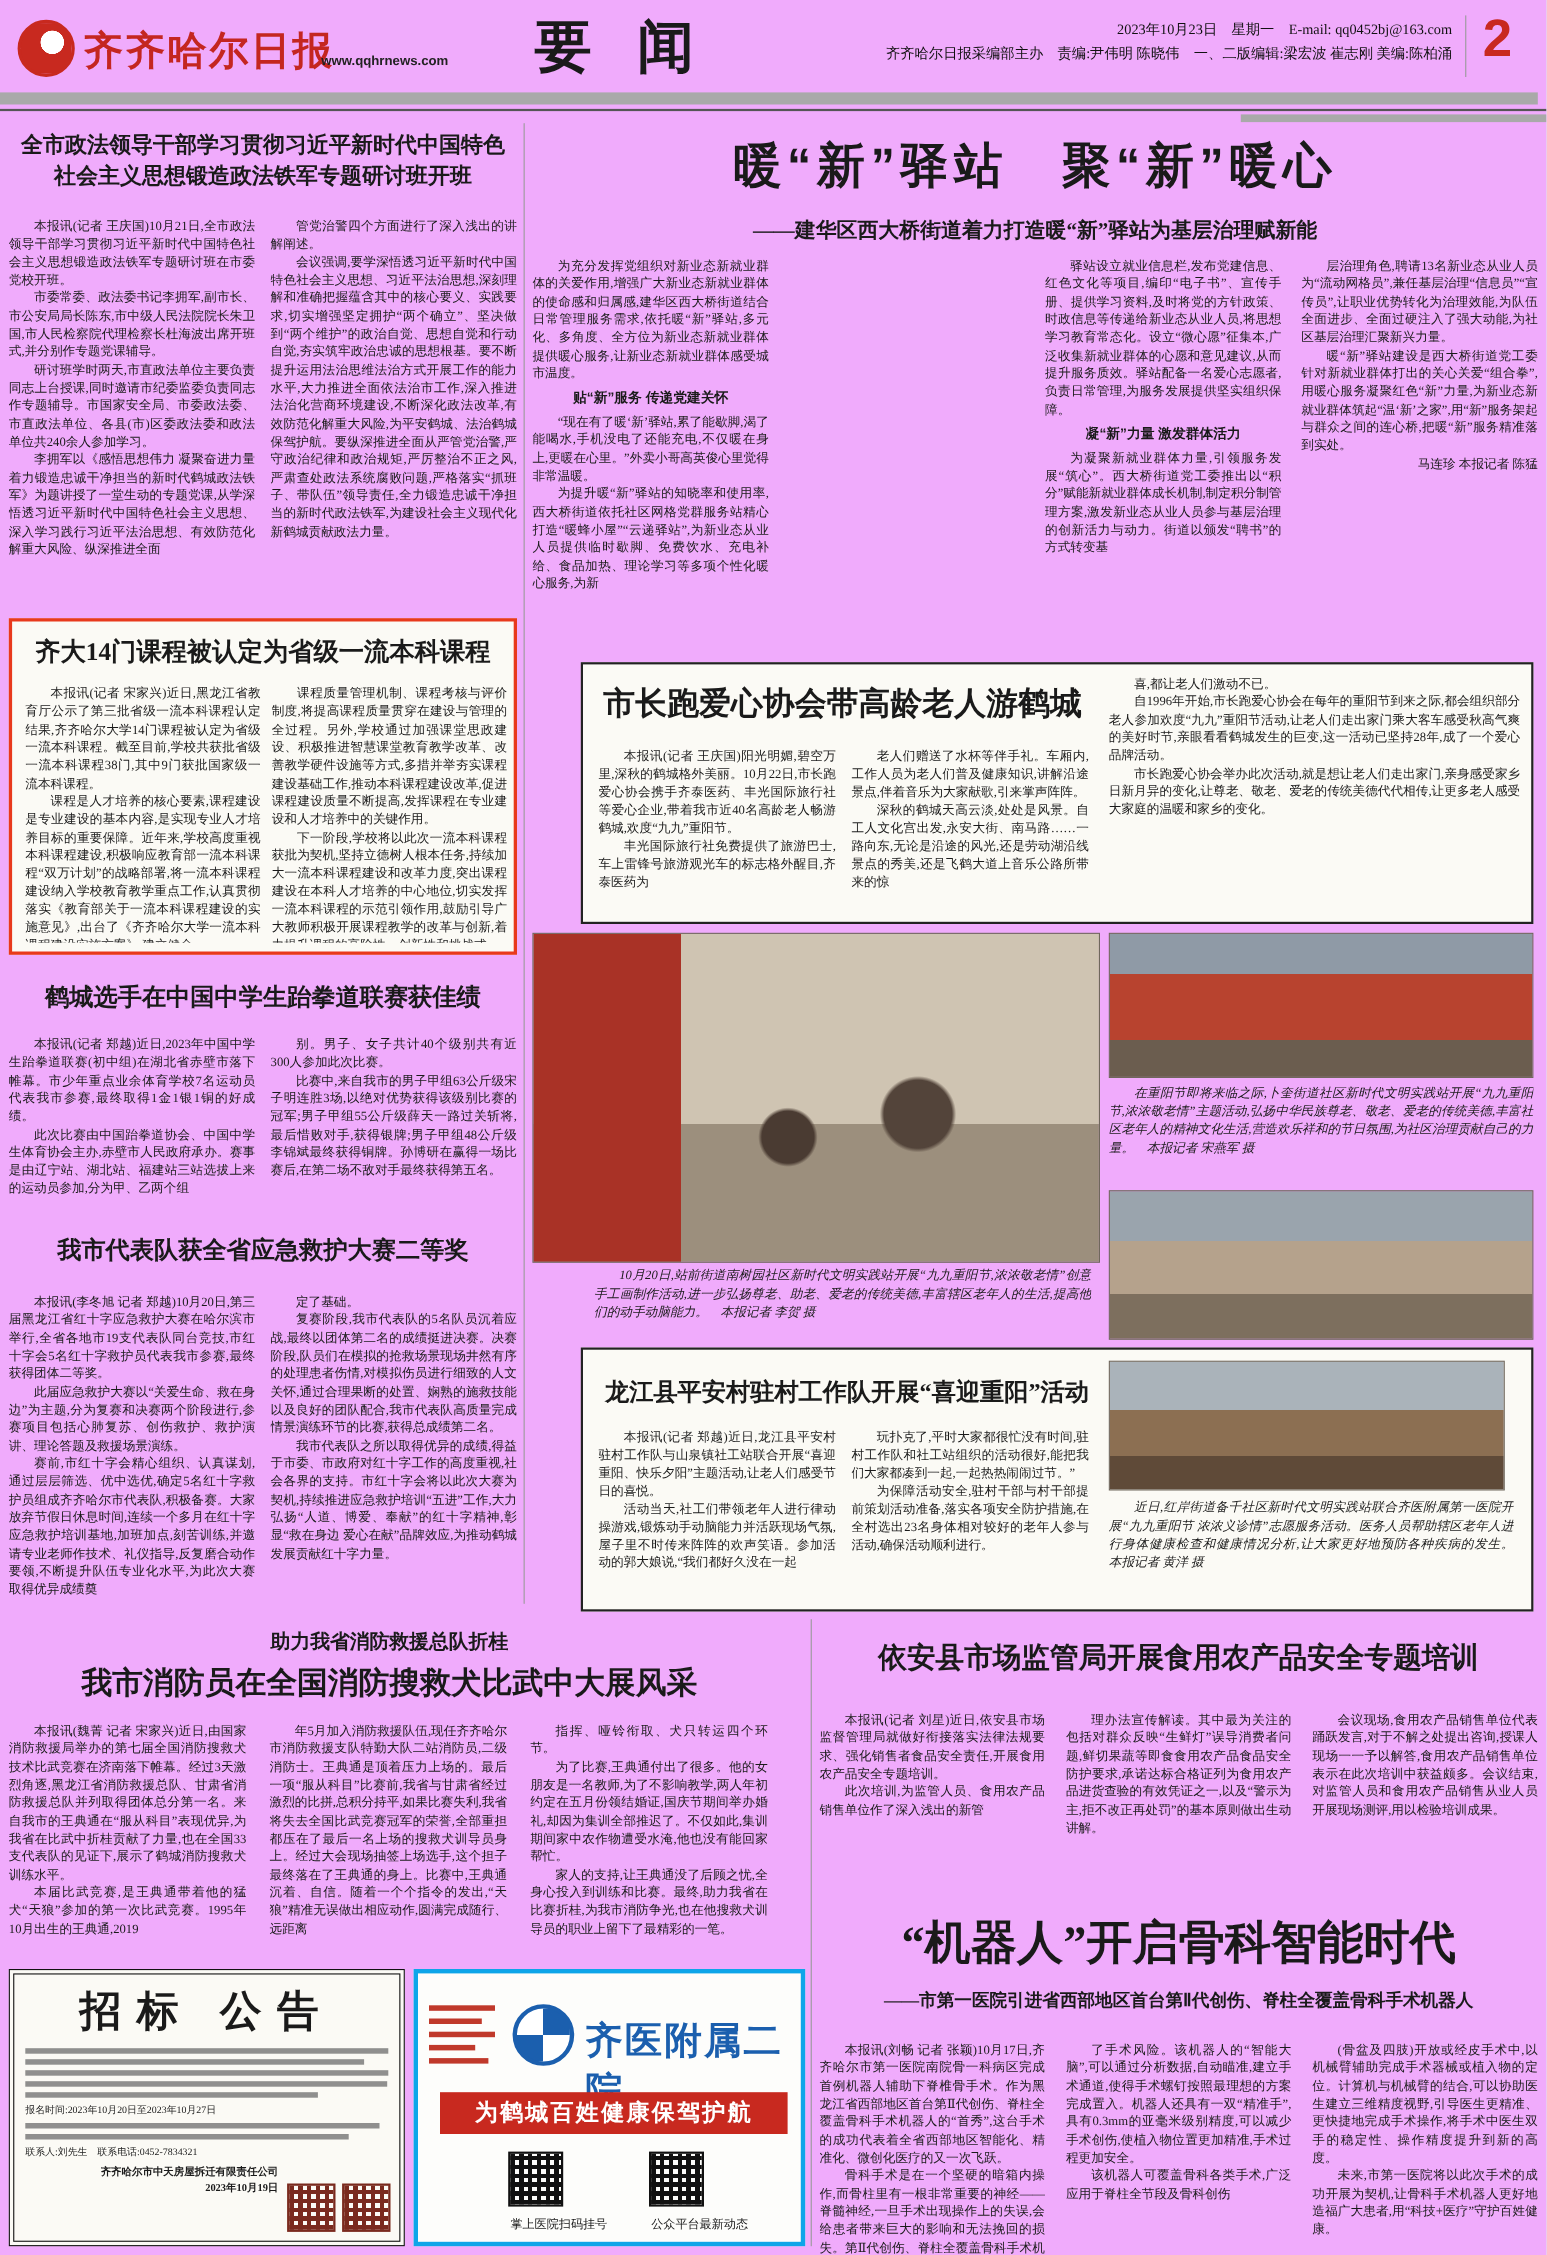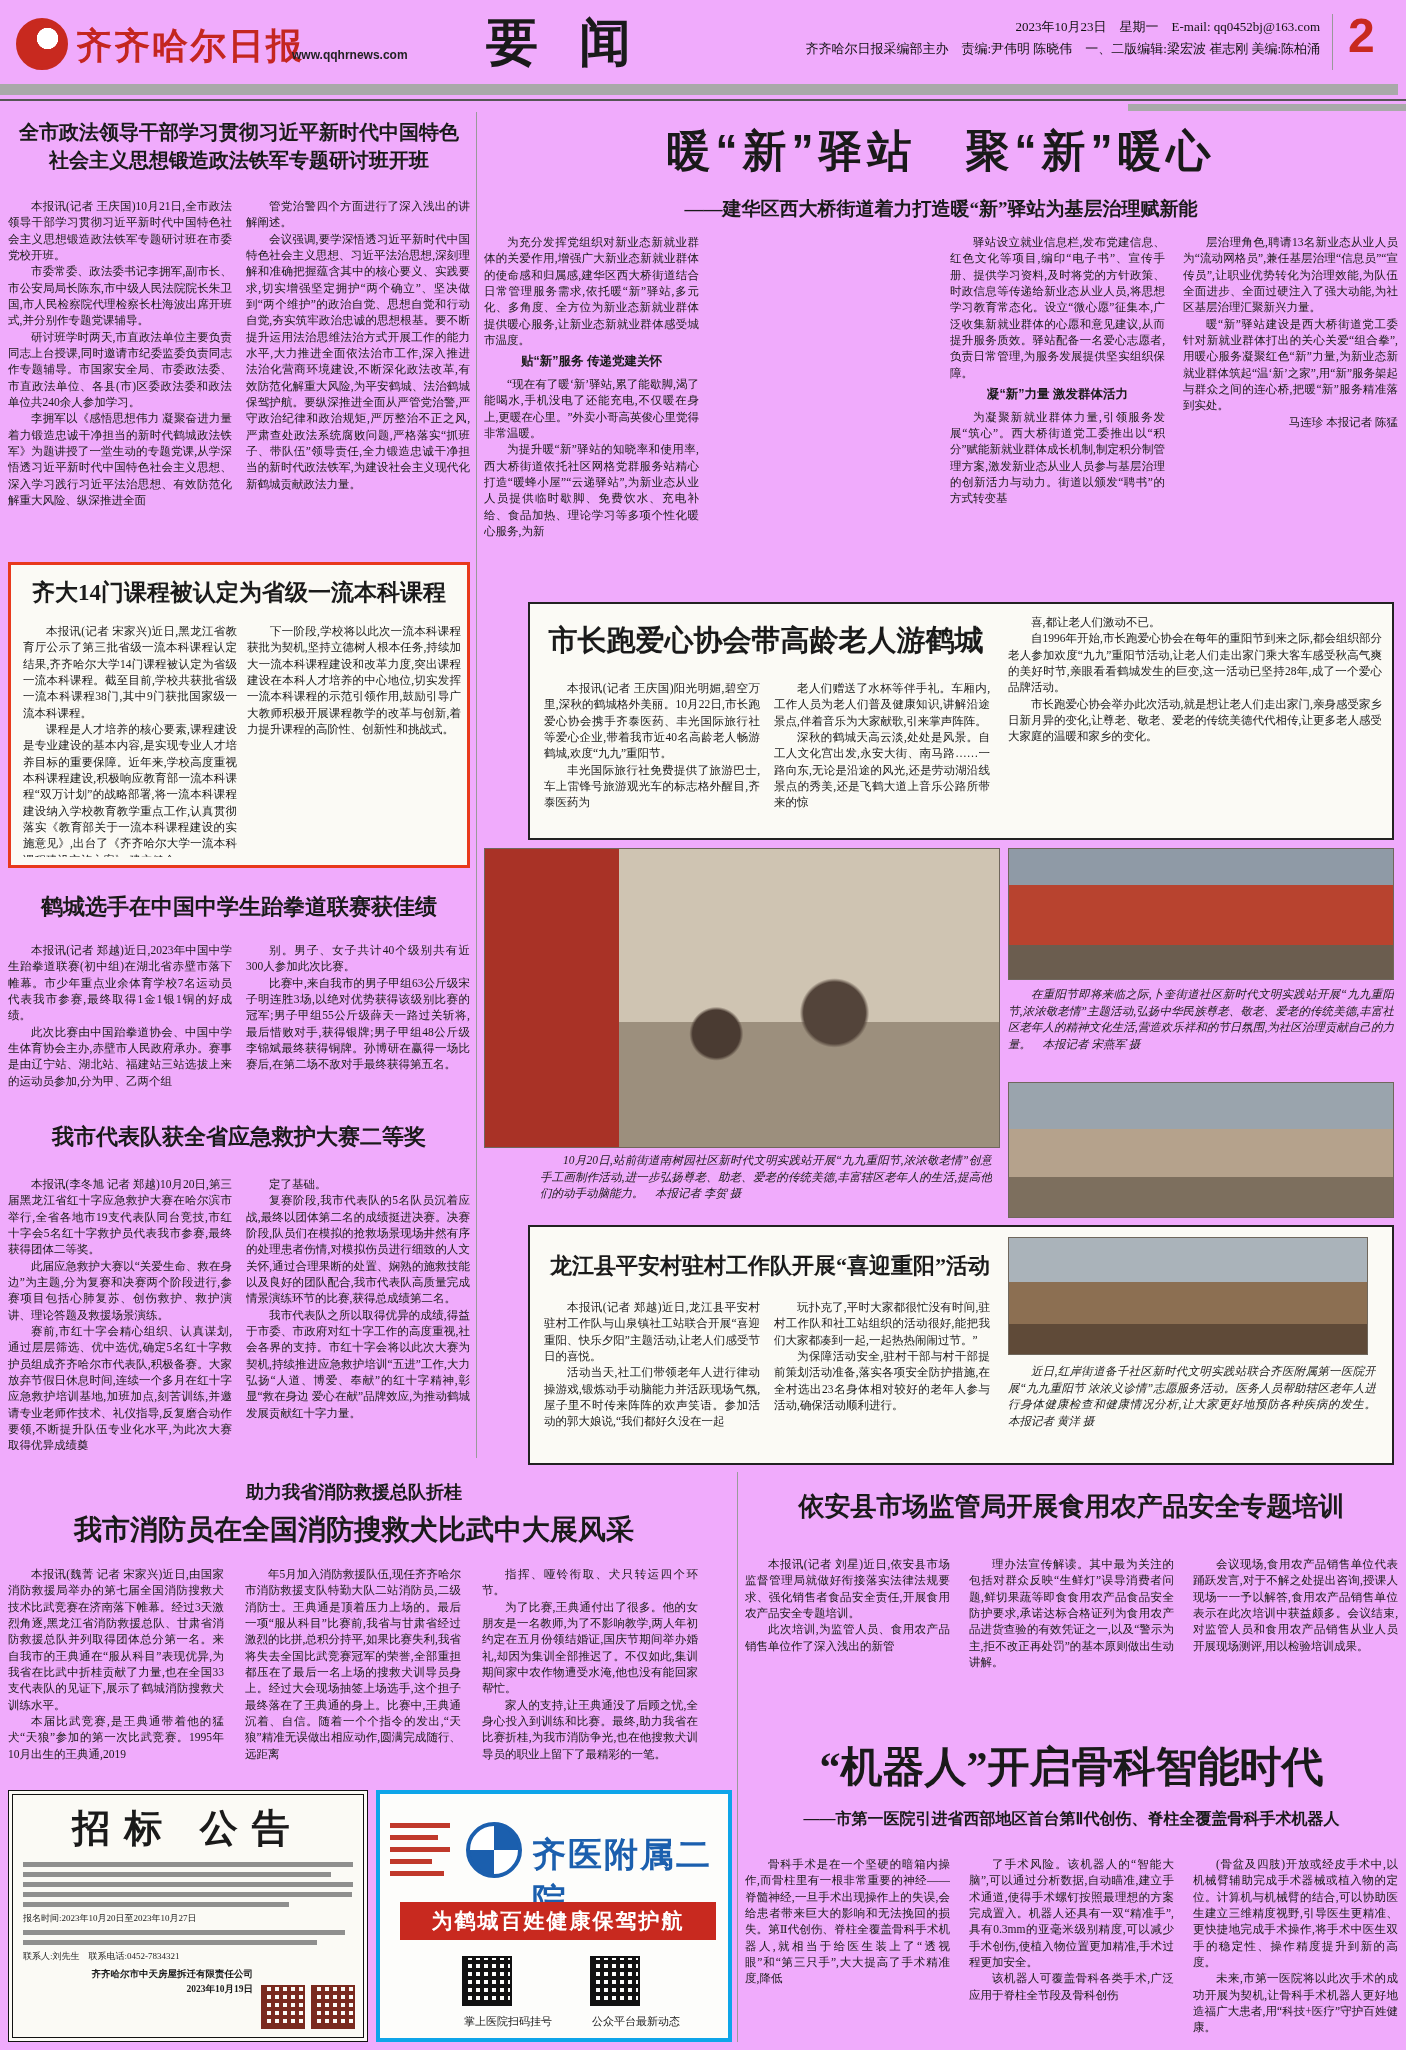--- a/index.html
+++ b/index.html
@@ -90,20 +90,21 @@
       </div>
   </div>
 
   <div class="abs redbox" style="left:8px;top:562px;width:462px;height:306px;">
     <div class="hl hl-song" style="font-size:23px;padding-top:12px;">齐大14门课程被认定为省级一流本科课程</div>
     <div class="col" style="left:12px;top:58px;width:214px;height:234px;">
         <p>本报讯(记者 宋家兴)近日,黑龙江省教育厅公示了第三批省级一流本科课程认定结果,齐齐哈尔大学14门课程被认定为省级一流本科课程。截至目前,学校共获批省级一流本科课程38门,其中9门获批国家级一流本科课程。</p>
         <p>课程是人才培养的核心要素,课程建设是专业建设的基本内容,是实现专业人才培养目标的重要保障。近年来,学校高度重视本科课程建设,积极响应教育部一流本科课程“双万计划”的战略部署,将一流本科课程建设纳入学校教育教学重点工作,认真贯彻落实《教育部关于一流本科课程建设的实施意见》,出台了《齐齐哈尔大学一流本科课程建设实施方案》,建立健全</p>
       </div>
     <div class="col" style="left:236px;top:58px;width:214px;height:234px;">
+        <p>课程质量管理机制、课程考核与评价制度,将提高课程质量贯穿在建设与管理的全过程。另外,学校通过加强课堂思政建设、积极推进智慧课堂教育教学改革、改善教学硬件设施等方式,多措并举夯实课程建设基础工作,推动本科课程建设改革,促进课程建设质量不断提高,发挥课程在专业建设和人才培养中的关键作用。</p>
         <p>下一阶段,学校将以此次一流本科课程获批为契机,坚持立德树人根本任务,持续加大一流本科课程建设和改革力度,突出课程建设在本科人才培养的中心地位,切实发挥一流本科课程的示范引领作用,鼓励引导广大教师积极开展课程教学的改革与创新,着力提升课程的高阶性、创新性和挑战式。</p>
       </div>
   </div>
 
   <div class="abs" style="left:8px;top:878px;width:462px;height:218px;">
     <div class="hl hl-song" style="font-size:22px;padding-top:14px;">鹤城选手在中国中学生跆拳道联赛获佳绩</div>
     <div class="col" style="left:0;top:64px;width:224px;height:150px;">
         <p>本报讯(记者 郑越)近日,2023年中国中学生跆拳道联赛(初中组)在湖北省赤壁市落下帷幕。市少年重点业余体育学校7名运动员代表我市参赛,最终取得1金1银1铜的好成绩。</p>
         <p>此次比赛由中国跆拳道协会、中国中学生体育协会主办,赤壁市人民政府承办。赛事是由辽宁站、湖北站、福建站三站选拔上来的运动员参加,分为甲、乙两个组</p>
       </div>
@@ -227,20 +228,21 @@
       </div>
     <div class="col" style="left:224px;top:76px;width:205px;height:152px;">
         <p>理办法宣传解读。其中最为关注的包括对群众反映“生鲜灯”误导消费者问题,鲜切果蔬等即食食用农产品食品安全防护要求,承诺达标合格证列为食用农产品进货查验的有效凭证之一,以及“警示为主,拒不改正再处罚”的基本原则做出生动讲解。</p>
       </div>
   </div>
 
   <div class="abs" style="left:745px;top:1722px;width:653px;height:328px;overflow:hidden;">
     <div class="hl hl-song" style="font-size:42px;padding-top:16px;">“机器人”开启骨科智能时代</div>
     <div class="subtitle" style="font-size:16px;margin-top:12px;">——市第一医院引进省西部地区首台第Ⅱ代创伤、脊柱全覆盖骨科手术机器人</div>
     <div class="col" style="left:0;top:134px;width:205px;height:194px;">
+        <p>本报讯(刘畅 记者 张颖)10月17日,齐齐哈尔市第一医院南院骨一科病区完成首例机器人辅助下脊椎骨手术。作为黑龙江省西部地区首台第Ⅱ代创伤、脊柱全覆盖骨科手术机器人的“首秀”,这台手术的成功代表着全省西部地区智能化、精准化、微创化医疗的又一次飞跃。</p>
         <p>骨科手术是在一个坚硬的暗箱内操作,而骨柱里有一根非常重要的神经——脊髓神经,一旦手术出现操作上的失误,会给患者带来巨大的影响和无法挽回的损失。第Ⅱ代创伤、脊柱全覆盖骨科手术机器人,就相当于给医生装上了“透视眼”和“第三只手”,大大提高了手术精准度,降低</p>
       </div>
     <div class="col" style="left:224px;top:134px;width:205px;height:194px;">
         <p>了手术风险。该机器人的“智能大脑”,可以通过分析数据,自动瞄准,建立手术通道,使得手术螺钉按照最理想的方案完成置入。机器人还具有一双“精准手”,具有0.3mm的亚毫米级别精度,可以减少手术创伤,使植入物位置更加精准,手术过程更加安全。</p>
         <p>该机器人可覆盖骨科各类手术,广泛应用于脊柱全节段及骨科创伤</p>
       </div>
     <div class="col" style="left:448px;top:134px;width:205px;height:194px;">
         <p>(骨盆及四肢)开放或经皮手术中,以机械臂辅助完成手术器械或植入物的定位。计算机与机械臂的结合,可以协助医生建立三维精度视野,引导医生更精准、更快捷地完成手术操作,将手术中医生双手的稳定性、操作精度提升到新的高度。</p>
         <p>未来,市第一医院将以此次手术的成功开展为契机,让骨科手术机器人更好地造福广大患者,用“科技+医疗”守护百姓健康。</p>
       </div>

